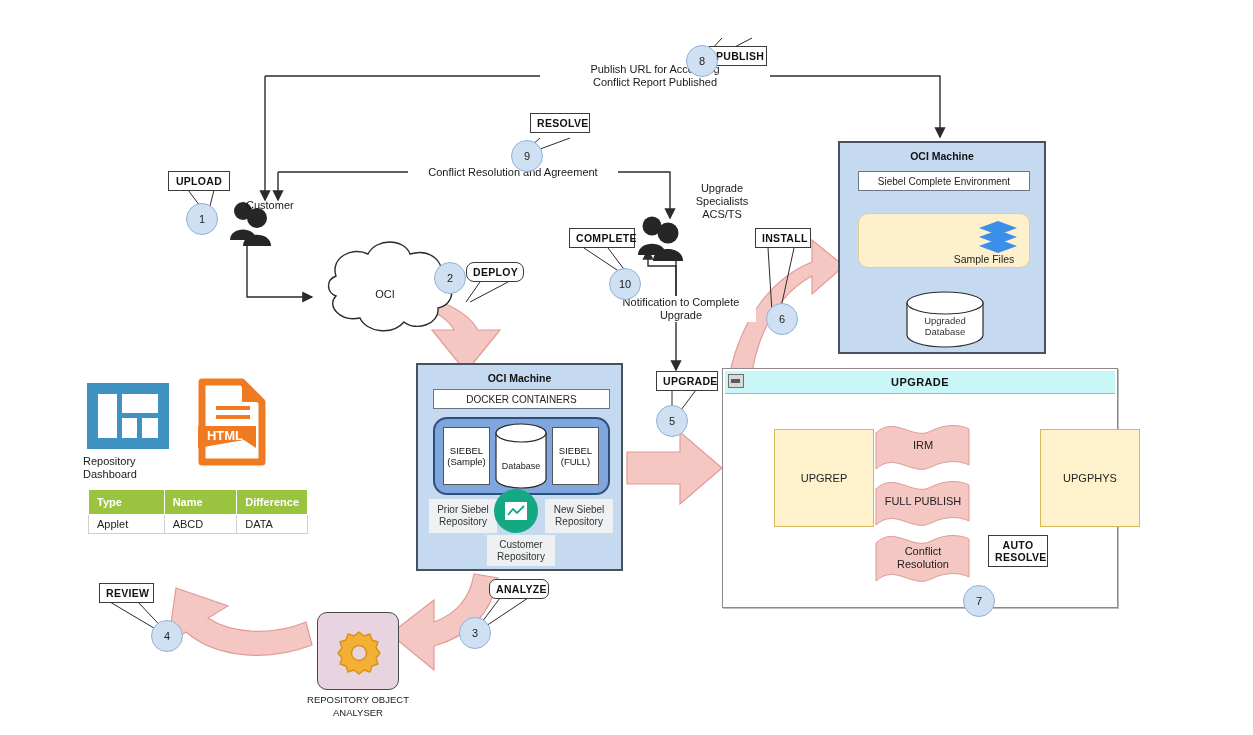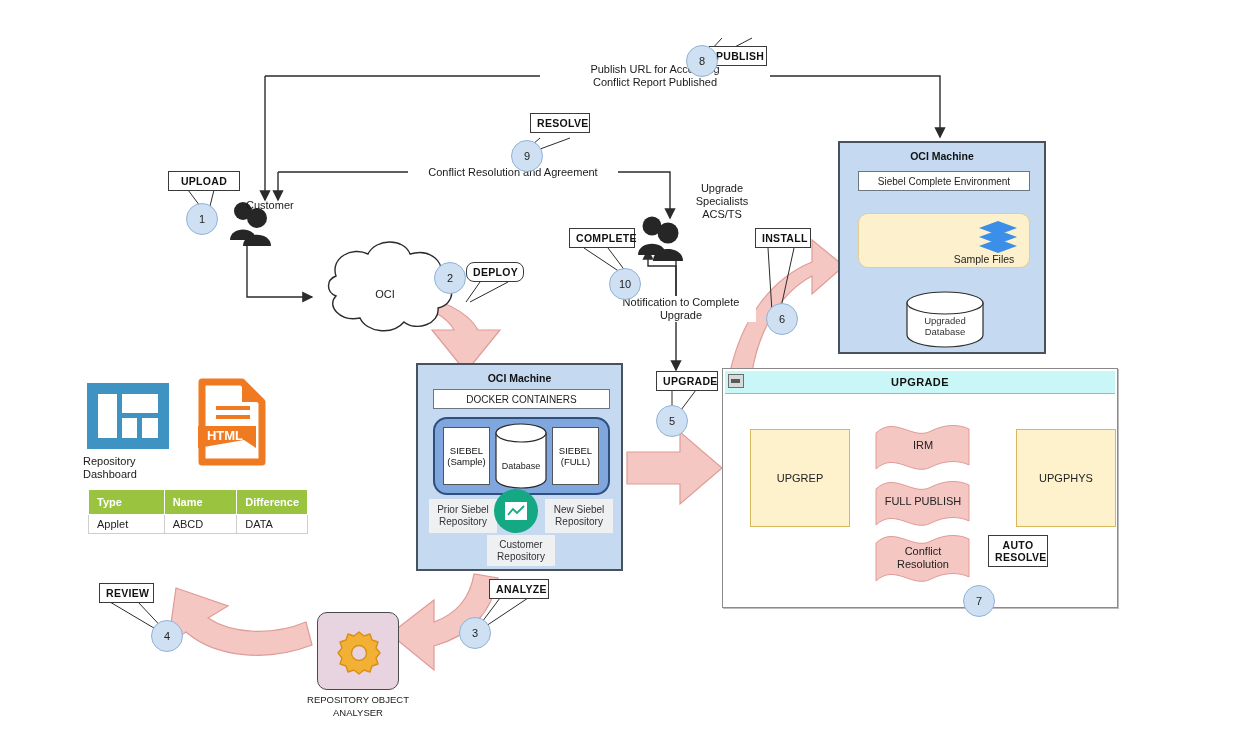--- a/index.html
+++ b/index.html
@@ -77,21 +77,21 @@
     border-bottom:1px solid #9ab9b9;display:flex;align-items:center;
     justify-content:center;font-size:11px;font-weight:bold;color:#111;letter-spacing:.4px;
   }
   .win-icon{
     position:absolute;left:5px;top:5px;width:14px;height:12px;background:#d9d9d9;
     border:1px solid #6e6e6e;
   }
   .win-icon:after{content:"";position:absolute;left:2px;top:4px;width:9px;height:4px;background:#5a5a5a;}
   .pale-yellow{
     position:absolute;background:#fdf2cc;border:1px solid #d9b85c;box-sizing:border-box;
-    display:flex;align-items:center;justify-content:center;font-size:11px;color:#222;
+    display:flex;align-items:center;justify-content:center;font-size:11px;color:#222;margin-left:24px;
   }
   .banner-text{
     position:absolute;font-size:11px;line-height:13px;color:#222;text-align:center;z-index:4;
   }
 
   
   .dash-icon{position:absolute;background:#3e93c2;}
   .dash-p{position:absolute;background:#ffffff;}
 
   
@@ -241,23 +241,23 @@
 ACS/TS</div>
 
   <div class="lbl" style="left:330px;top:288px;width:110px;">OCI</div>
 
   <div class="lbl" style="left:540px;top:63px;width:230px;white-space:pre-line;background:#fff;">Publish URL for Accessing
 Conflict Report Published</div>
   <div class="lbl" style="left:408px;top:166px;width:210px;background:#fff;">Conflict Resolution and Agreement</div>
   <div class="lbl" style="left:606px;top:296px;width:150px;white-space:pre-line;background:#fff;">Notification to Complete
 Upgrade</div>
 
-  <div class="callout" style="left:168px;top:171px;width:72px;">UPLOAD</div>
+  <div class="callout" style="left:168px;top:171px;width:62px;">UPLOAD</div>
   <div class="callout" style="left:466px;top:262px;width:58px;border-radius:8px;">DEPLOY</div>
-  <div class="callout" style="left:489px;top:579px;width:60px;">ANALYZE</div>
+  <div class="callout" style="left:489px;top:579px;width:60px;border-radius:7px;">ANALYZE</div>
   <div class="callout" style="left:99px;top:583px;width:55px;">REVIEW</div>
   <div class="callout" style="left:656px;top:371px;width:62px;">UPGRADE</div>
   <div class="callout" style="left:755px;top:228px;width:56px;">INSTALL</div>
   <div class="callout" style="left:988px;top:535px;width:60px;">AUTO
 RESOLVE</div>
   <div class="callout" style="left:709px;top:18px;width:58px;margin-top:28px;">PUBLISH</div>
   <div class="callout" style="left:530px;top:113px;width:60px;">RESOLVE</div>
   <div class="callout" style="left:569px;top:228px;width:66px;">COMPLETE</div>
 
   <div class="stepnum" style="left:186px;top:203px;">1</div>

